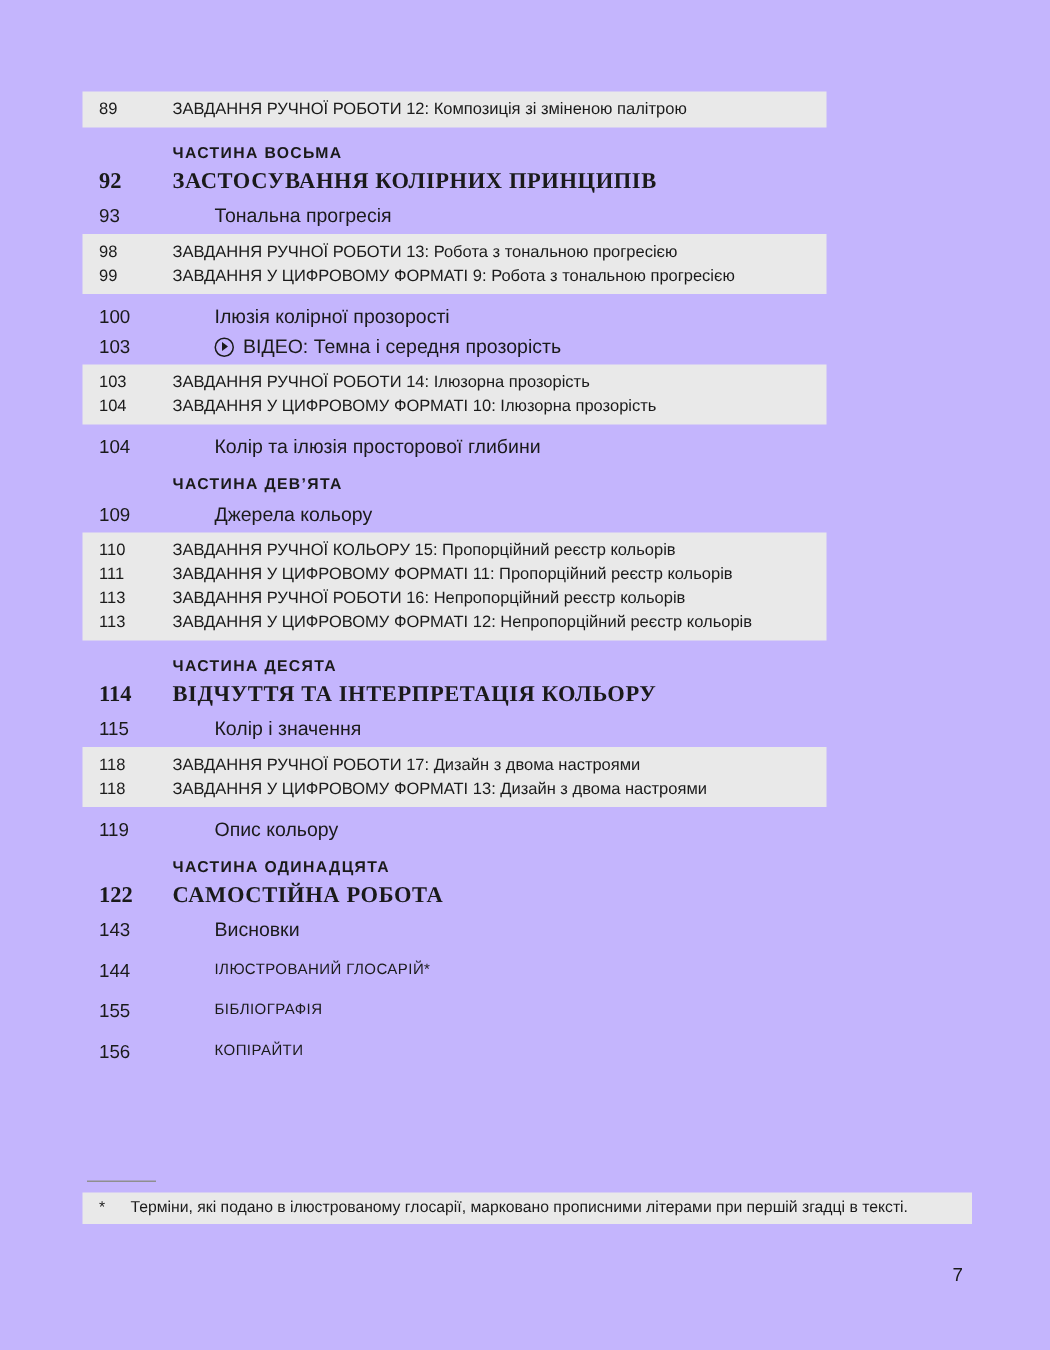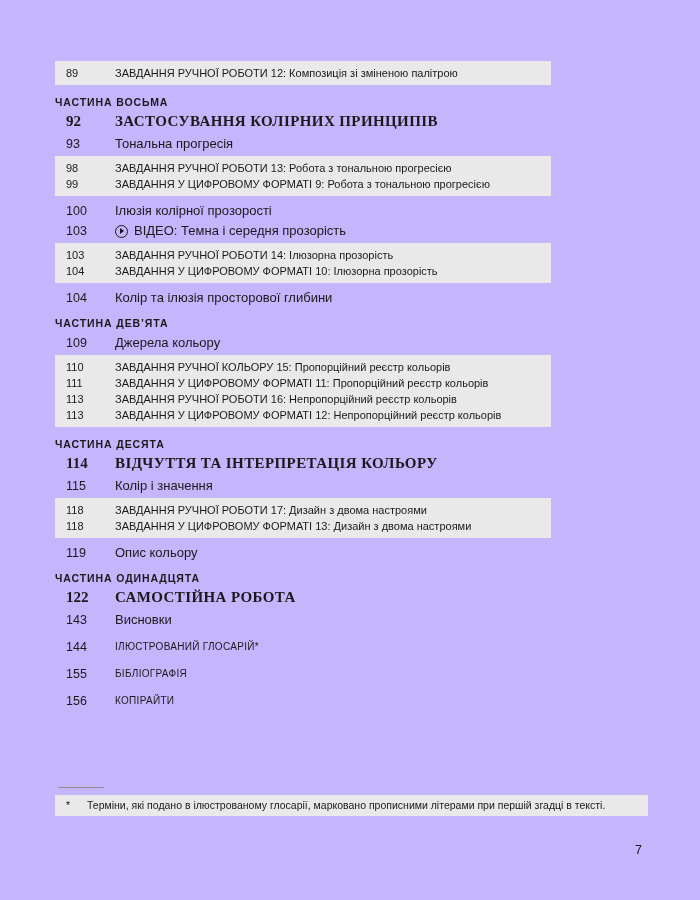--- a/index.html
+++ b/index.html
@@ -11,34 +11,34 @@
     color:#1a1a1a;
     box-sizing:border-box;
     overflow:hidden;
   }
   .content{
     position:absolute;
     left:55px;top:58px;
     width:496px;
   }
   
-  .row{display:flex;align-items:flex-start;line-height:16px;margin:2px 0 4px;padding-left:11px;}
+  .row{display:flex;align-items:flex-start;line-height:16px;margin:2px 0 4px;padding-left:11px;gap:28px;}
   .num{flex:none;width:49px;font-size:12.5px;}
   .label{font-size:13px;display:flex;align-items:center;}
   .row.caps{margin:11px 0 0;}
   .row.caps .label{font-size:10px;letter-spacing:.3px;}
   
   .tasks{background:var(--hl,#e9e9e9);padding:4px 0;margin:3px 0 7px;}
   .trow{display:flex;line-height:16px;padding-left:11px;}
   .trow .num{font-size:11px;}
   .tlabel{font-size:11px;}
   
   .section{margin:11px 0 6px;}
   .part-label{
-    font-size:10.5px;font-weight:bold;
+    margin-left:60px;font-size:10.5px;font-weight:bold;
     letter-spacing:.9px;line-height:12px;margin-bottom:4px;
   }
   .heading-row{display:flex;padding-left:11px;line-height:18px;
     font-family:"Liberation Serif","DejaVu Serif",serif;font-weight:bold;}
   .hnum{flex:none;width:49px;font-size:15px;}
   .htitle{font-size:15px;letter-spacing:.4px;}
   
   .play{
     display:inline-flex;align-items:center;justify-content:center;
     width:11px;height:11px;border:1.3px solid #1a1a1a;border-radius:50%;

